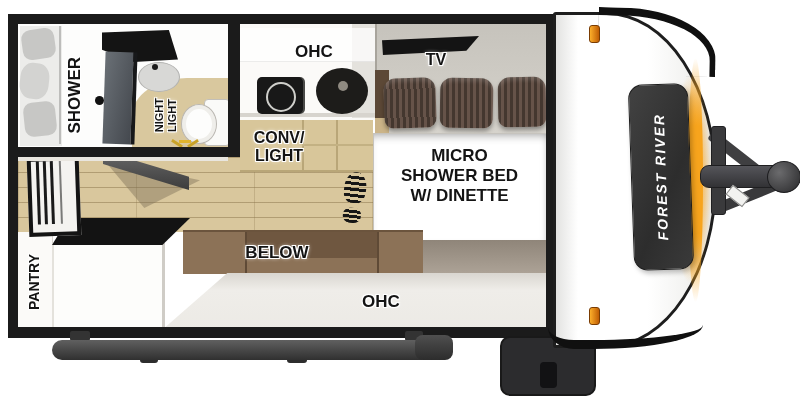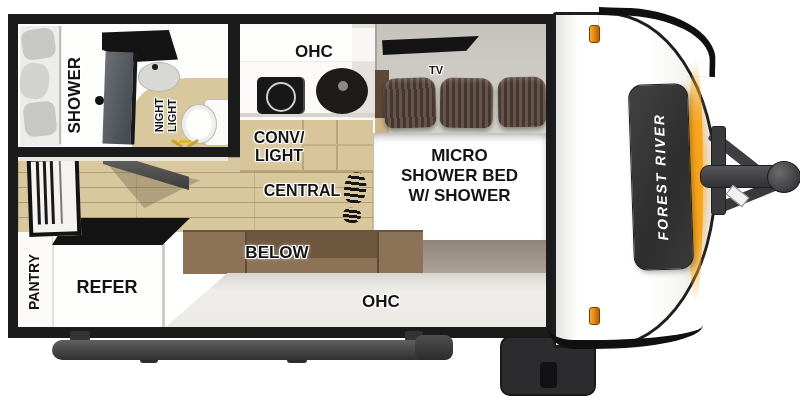--- a/index.html
+++ b/index.html
@@ -124,38 +124,36 @@
   <div class="abs" style="left:18px;top:157px;width:210px;height:4px;background:#e9e6df;"></div>
 
   <div class="vwrap" style="left:61px;top:42px;width:28px;height:106px;">
     <span class="vtxt" style="font-size:17px;">SHOWER</span>
   </div>
   <div class="vwrap" style="left:148px;top:90px;width:34px;height:50px;gap:1px;">
     <span class="vtxt" style="font-size:11px;">NIGHT</span>
     <span class="vtxt" style="font-size:11px;">LIGHT</span>
   </div>
   <div class="lbl" style="left:283px;top:42px;width:62px;font-size:17px;">OHC</div>
-  <div class="lbl" style="left:413px;top:64px;width:46px;font-size:11px;">TV</div>
+  <div class="lbl" style="left:413px;top:51px;width:46px;font-size:16px;">TV</div>
   <div class="lbl" style="left:240px;top:129px;width:78px;font-size:16px;">
     <div>CONV/</div>
     <div>LIGHT</div>
   </div>
   <div class="lbl" style="left:262px;top:182px;width:80px;font-size:16px;">
-    <div>CENTRAL</div>
   </div>
   <div class="lbl" style="left:373px;top:146px;width:173px;font-size:17px;line-height:1.18;">
     <div>MICRO</div>
     <div>SHOWER BED</div>
-    <div>W/ SHOWER</div>
+    <div>W/ DINETTE</div>
   </div>
   <div class="lbl" style="left:238px;top:243px;width:78px;font-size:17px;">BELOW</div>
   <div class="vwrap" style="left:20px;top:238px;width:28px;height:88px;">
     <span class="vtxt" style="font-size:14px;">PANTRY</span>
   </div>
-  <div class="lbl" style="left:62px;top:277px;width:90px;font-size:18px;">REFER</div>
   <div class="lbl" style="left:350px;top:292px;width:62px;font-size:17px;">OHC</div>
 
   <div class="abs" style="left:70px;top:331px;width:20px;height:10px;background:#333;border-radius:2px;"></div>
   <div class="abs" style="left:405px;top:331px;width:18px;height:10px;background:#333;border-radius:2px;"></div>
   <div class="abs" style="left:140px;top:357px;width:18px;height:6px;background:#2d2d2d;border-radius:0 0 3px 3px;"></div>
   <div class="abs" style="left:287px;top:357px;width:20px;height:6px;background:#2d2d2d;border-radius:0 0 3px 3px;"></div>
   <div class="abs" style="left:52px;top:340px;width:380px;height:20px;background:linear-gradient(#606060,#303030);border-radius:10px;"></div>
   <div class="abs" style="left:415px;top:335px;width:38px;height:25px;background:linear-gradient(#4f4f4f,#2c2c2c);border-radius:8px;"></div>
   <div class="abs" style="left:500px;top:336px;width:92px;height:56px;background:#2c2c2e;border:2px solid #191919;border-radius:10px;">
     <div class="abs" style="left:38px;top:24px;width:17px;height:26px;background:#121214;border-radius:4px;"></div>

